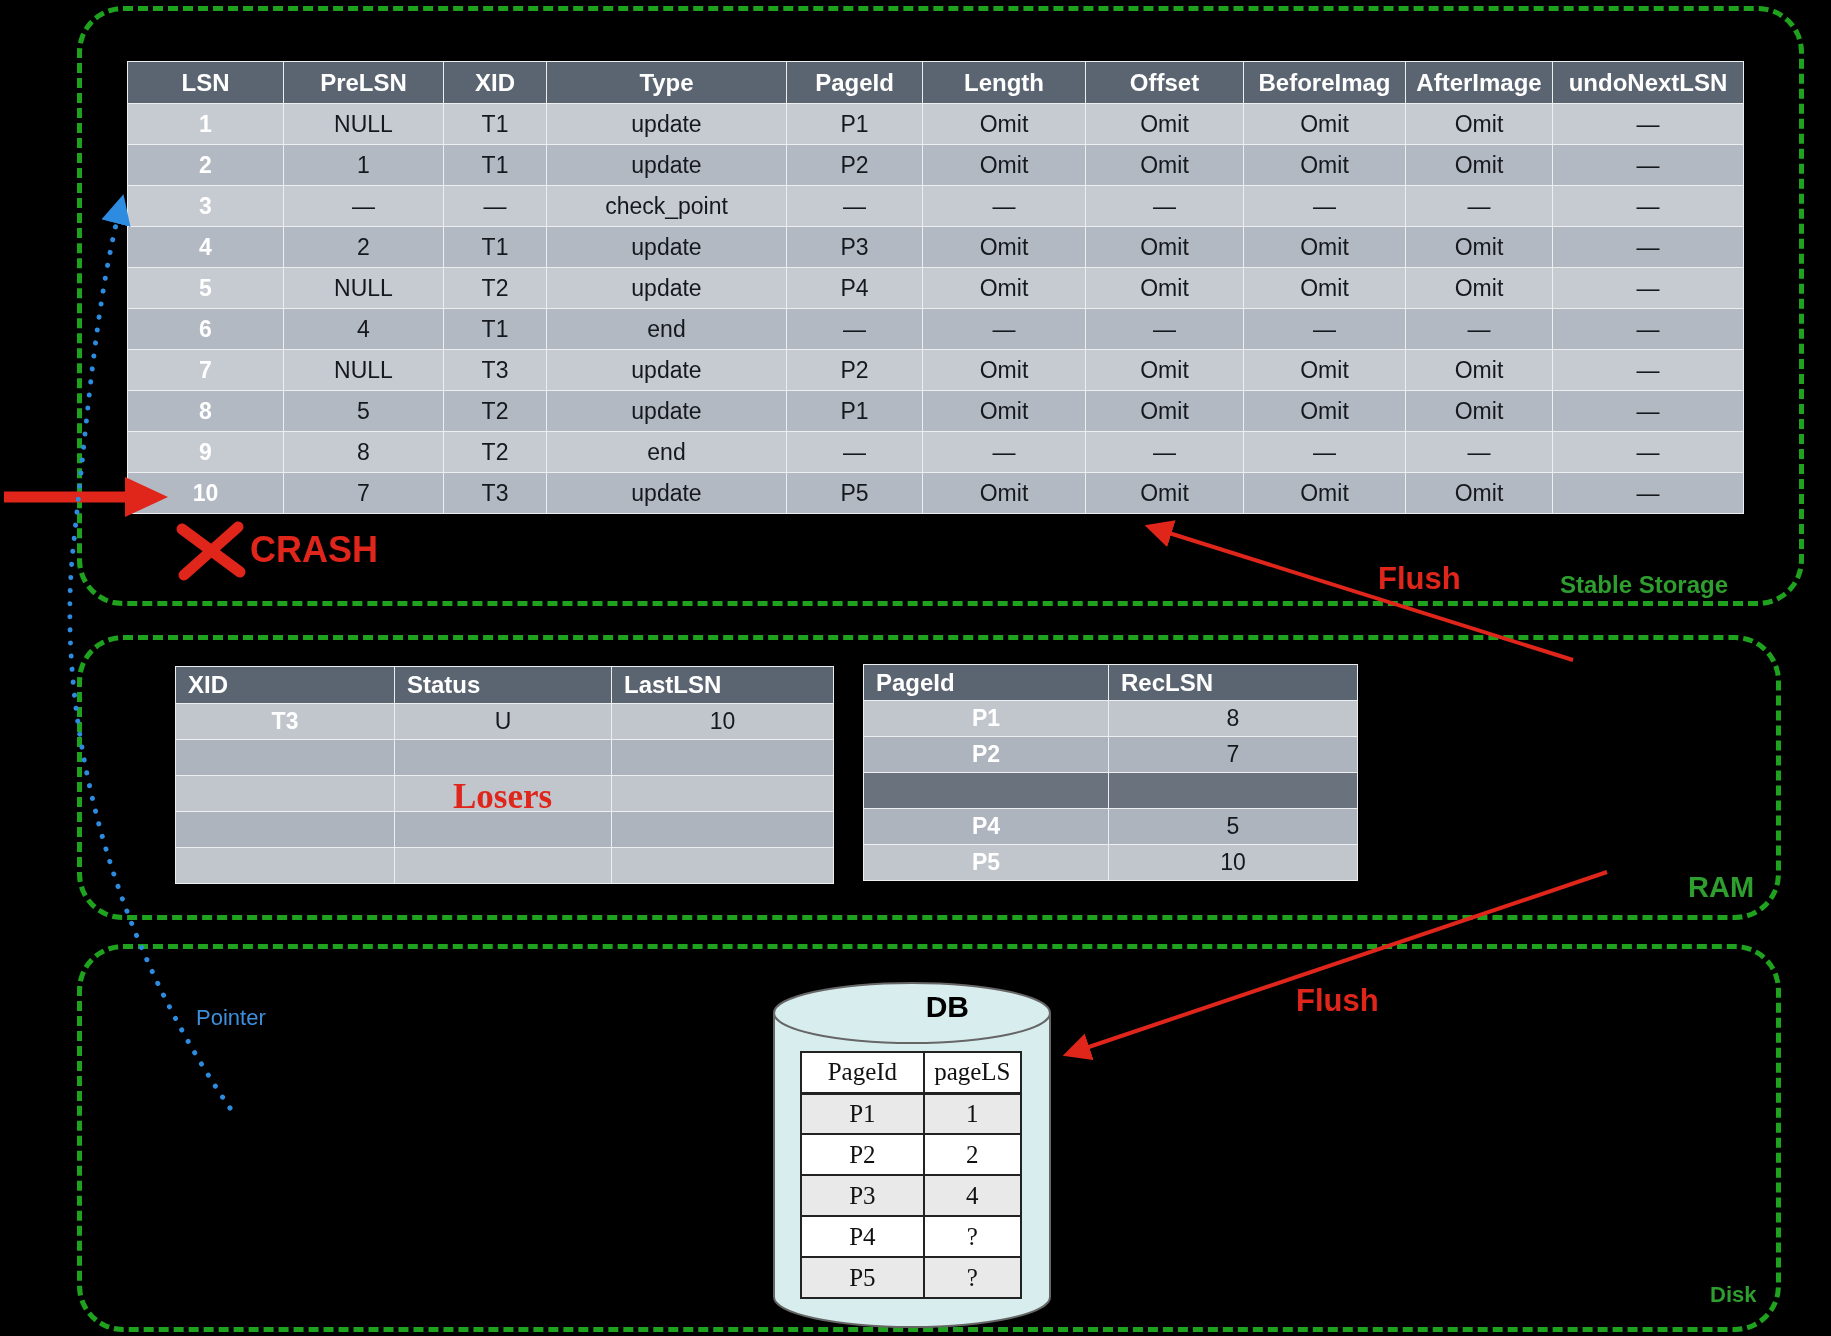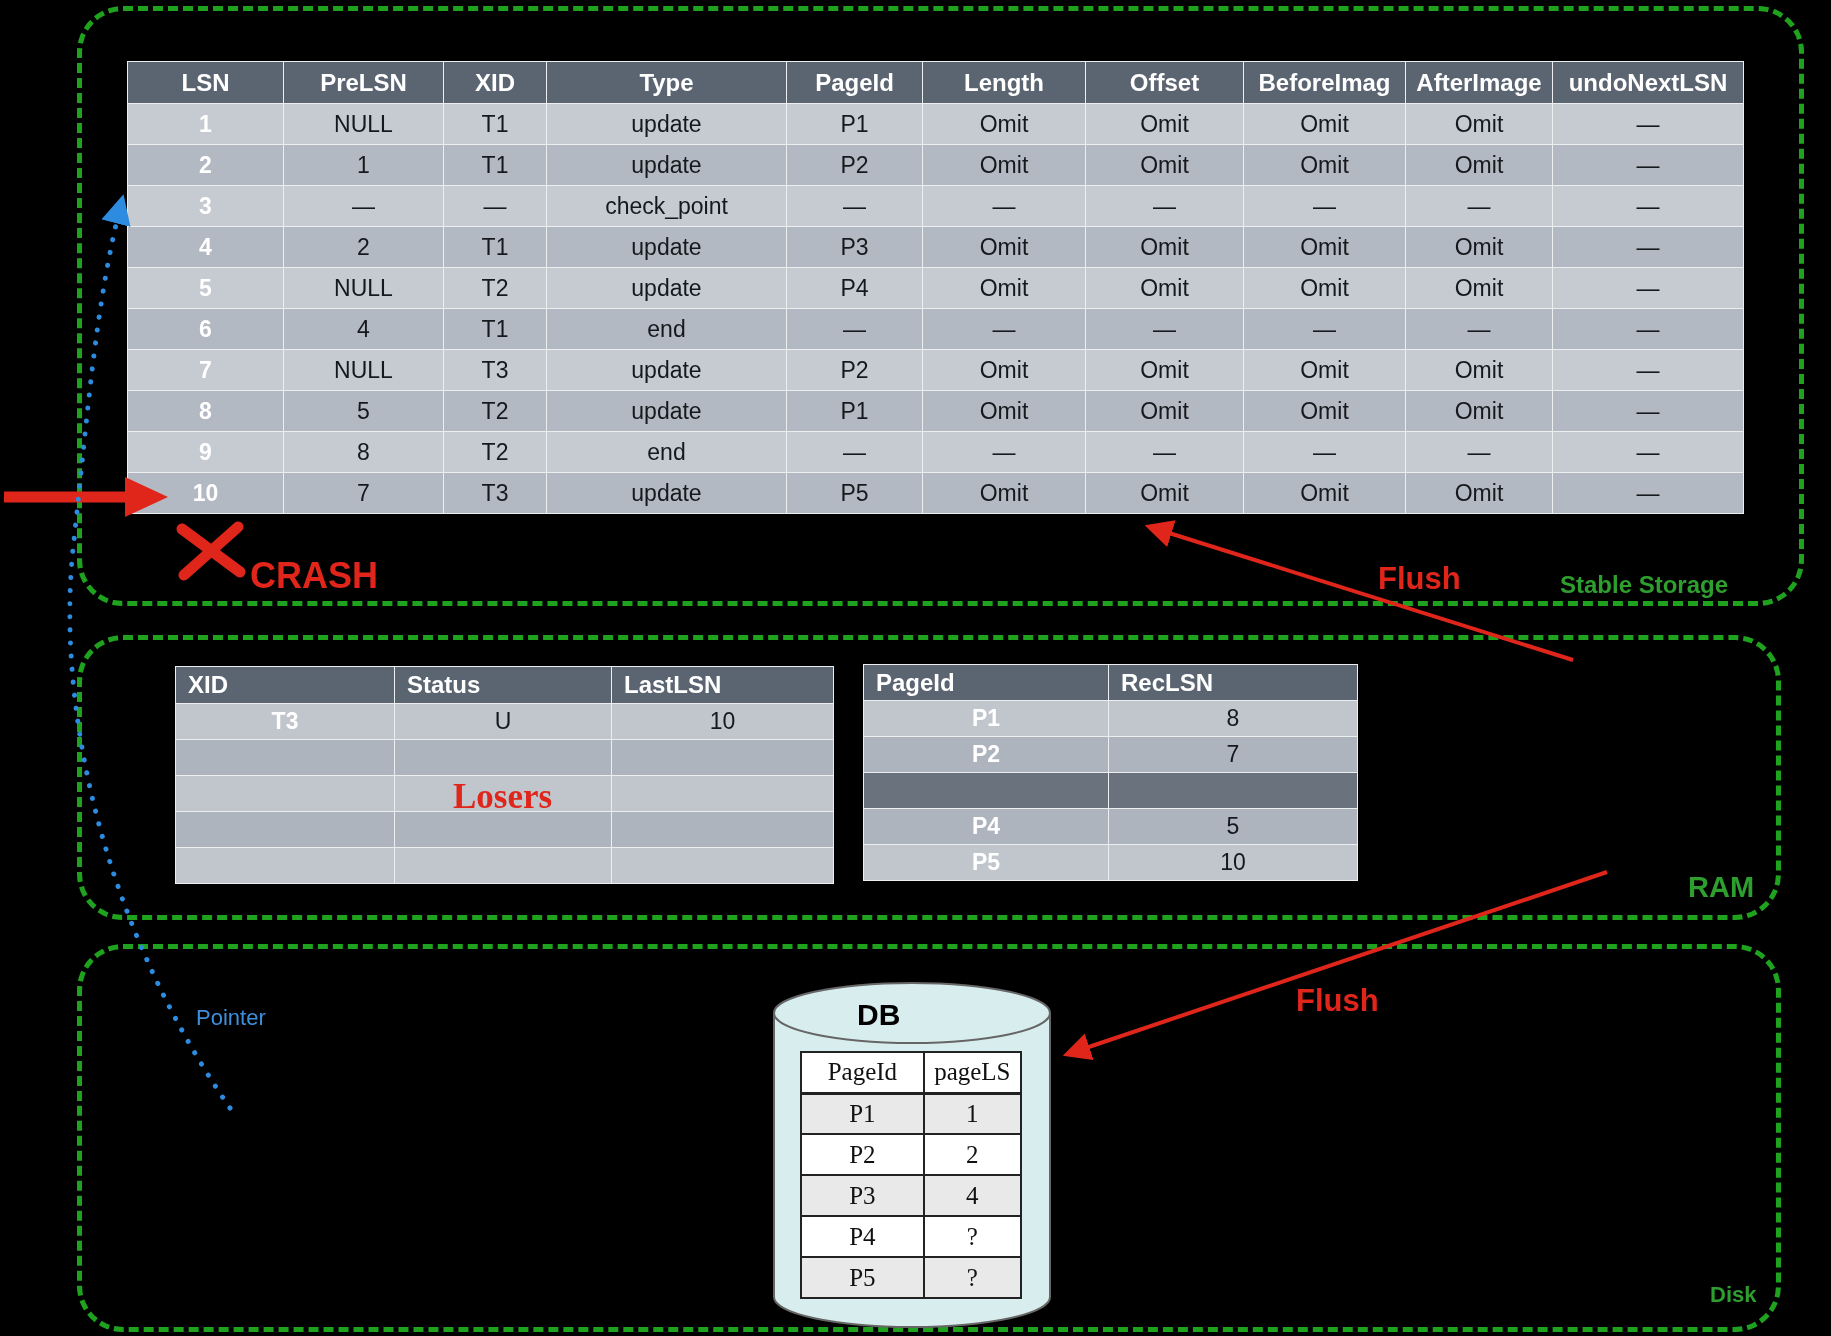--- a/index.html
+++ b/index.html
@@ -79,29 +79,29 @@
   table.db th {
     height:41px; background:#fff; color:#111; font-size:25px; font-weight:normal;
     text-align:center; border:2px solid #222; border-bottom:3px solid #222;
   }
   table.db td { height:41px; background:#fff; color:#111; font-size:25px; text-align:center; border:2px solid #222; }
   table.db tbody tr:nth-child(odd) td { background:#e9e9e9; }
   table.db th:nth-child(1){width:111px} table.db th:nth-child(2){width:88px}
 
   
   .lbl { position:absolute; z-index:12; line-height:1.1; }
-  .lbl-crash   { left:250px;  top:556px;  font-size:36px; font-weight:bold; color:#e0251b; }
+  .lbl-crash   { left:250px;  top:530px;  font-size:36px; font-weight:bold; color:#e0251b; }
   .lbl-losers  { left:420px;  top:778px;  width:165px; text-align:center; font-size:35px; font-weight:bold; color:#e0251b;font-family:Liberation Serif, serif; }
   .lbl-flush-log { left:1378px; top:562px;  font-size:31px; font-weight:600; color:#e0251b; }
   .lbl-flush-db  { left:1296px; top:984px;  font-size:31px; font-weight:600; color:#e0251b; }
   .lbl-stable  { left:1560px; top:572px;  font-size:24px; font-weight:bold; color:#2e9e2e; }
   .lbl-ram     { left:1688px; top:872px;  font-size:29px; font-weight:bold; color:#2e9e2e; }
   .lbl-disk    { left:1710px; top:1283px; font-size:22px; font-weight:bold; color:#2e9e2e; }
   .lbl-pointer { left:196px;  top:1006px; font-size:22px; color:#3d8fdc; }
-  .lbl-db      { left:857px;  top:990px;  width:112px; text-align:left; font-size:30px; font-weight:bold; color:#000; z-index:4;margin-top:8px; }
+  .lbl-db      { left:857px;  top:990px;  width:112px; text-align:right; font-size:30px; font-weight:bold; color:#000; z-index:4; }
 
   svg.layer { position:absolute; left:0; top:0; width:1831px; height:1336px; pointer-events:none; }
   svg.under { z-index:3; }
   svg.over  { z-index:10; }
 </style>
 </head>
 <body>
 
 <div class="page">
 

